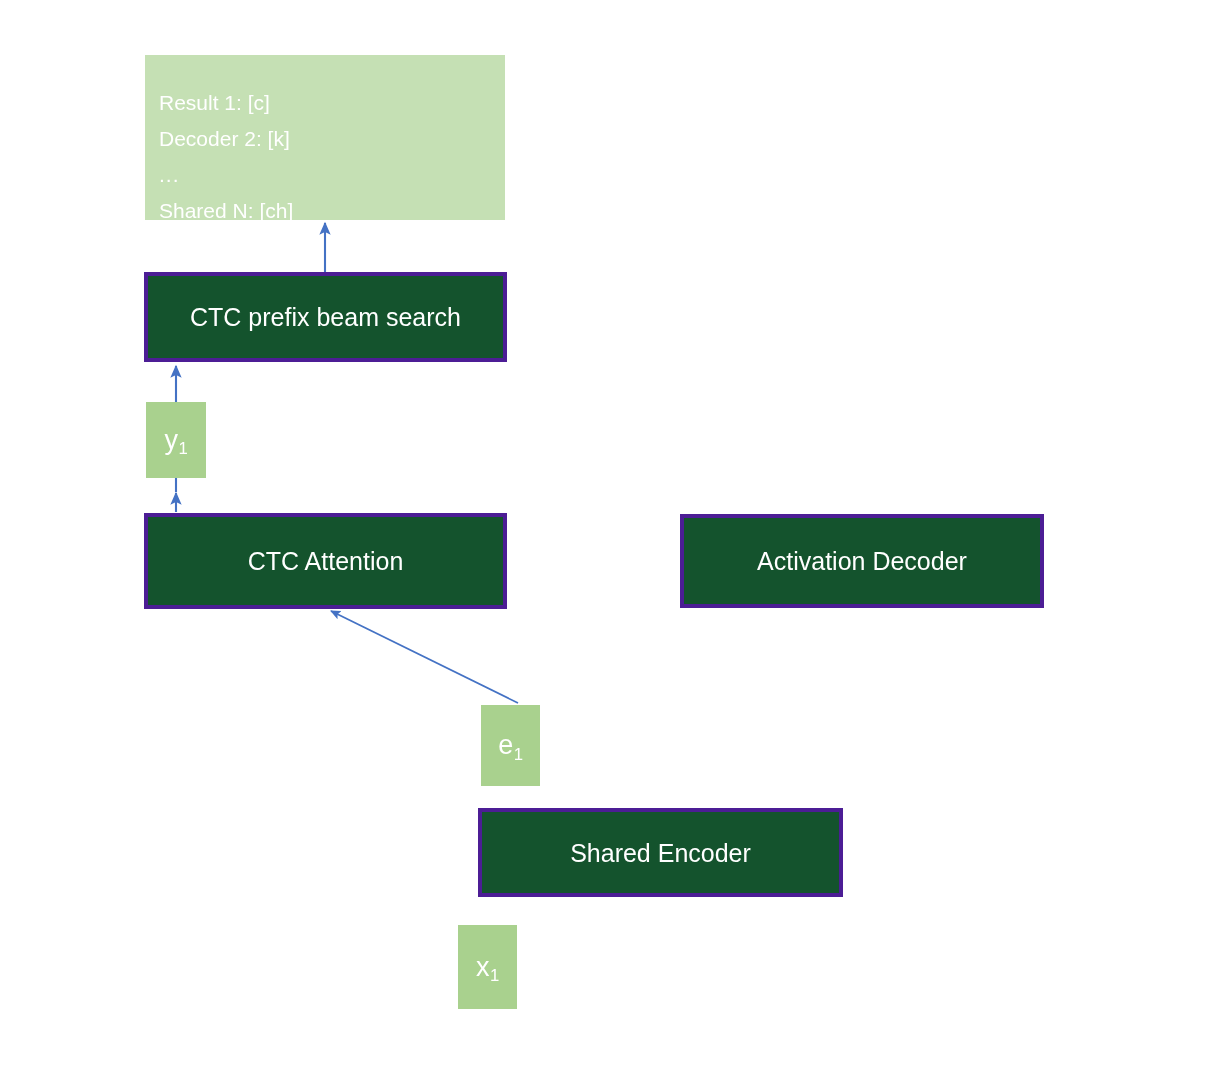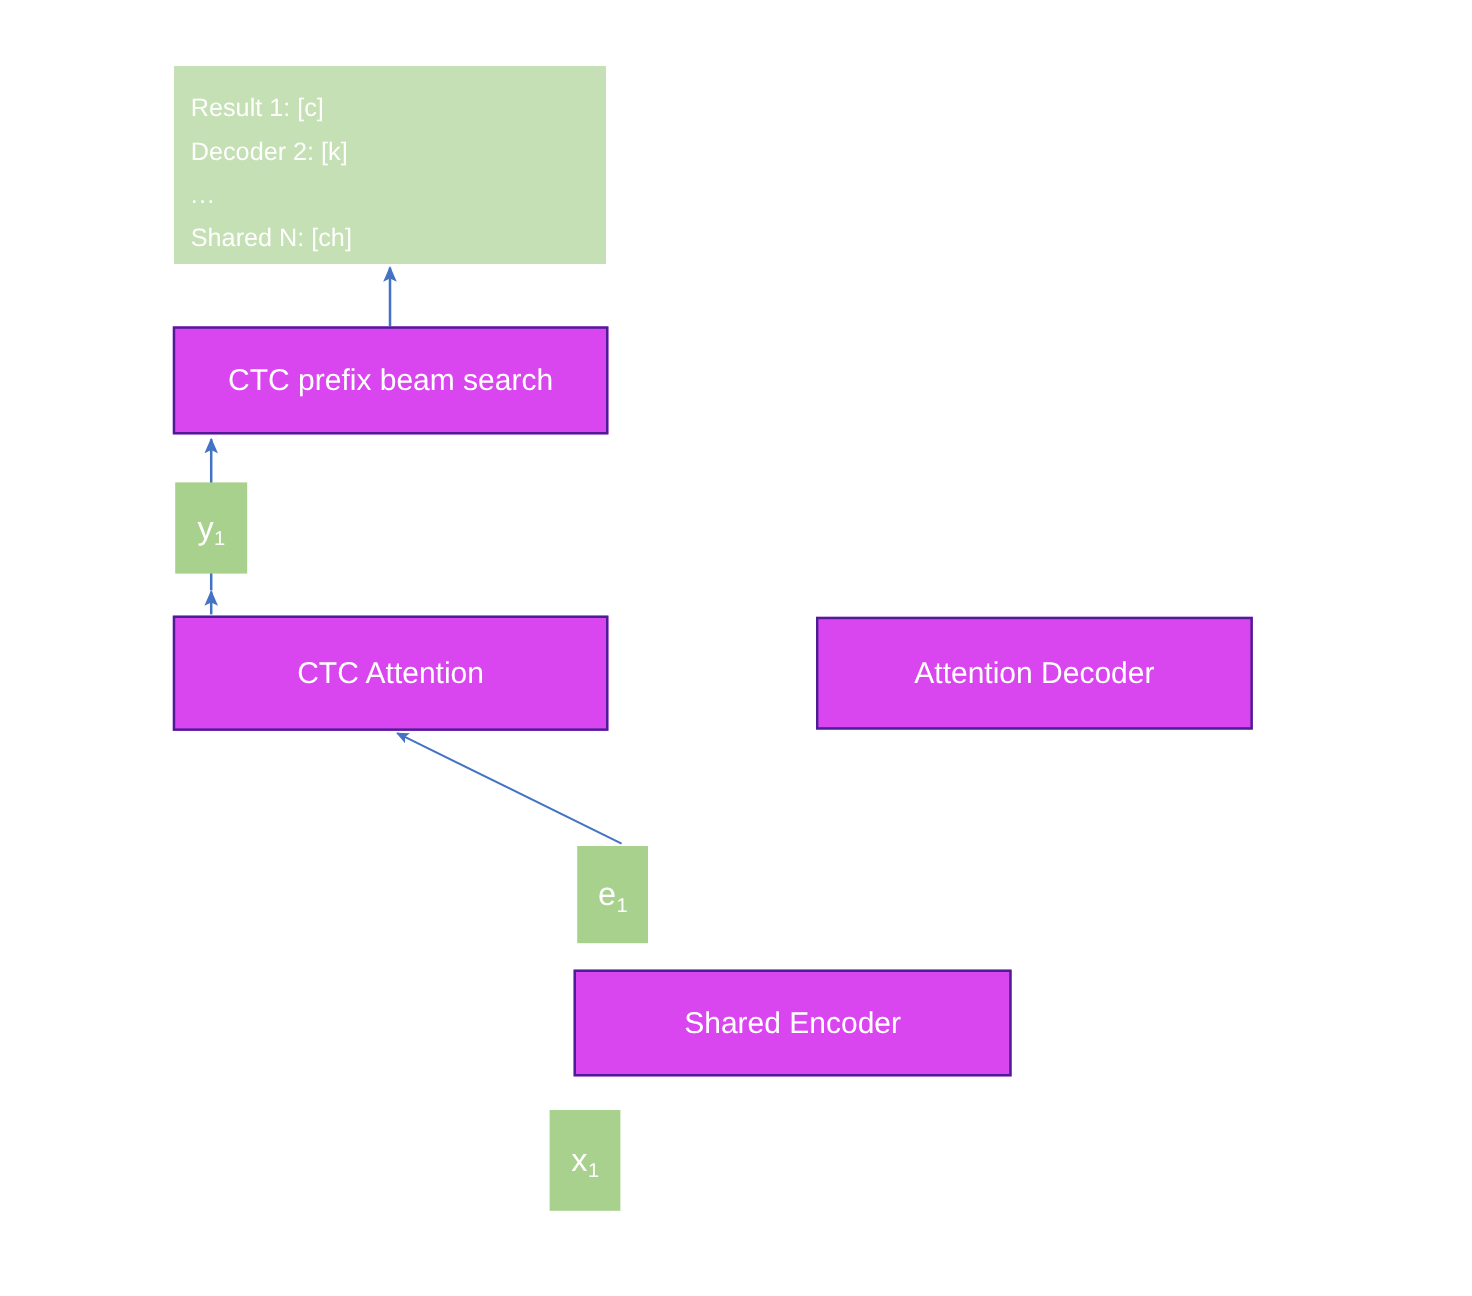--- a/index.html
+++ b/index.html
@@ -22,39 +22,39 @@
     position: absolute;
     box-sizing: border-box;
     display: flex;
     align-items: center;
     justify-content: center;
     color: #ffffff;
     line-height: 1.2;
   }
   
   .box-blue {
-    background: #d946ef;
-    border: 2px solid #4c1d95;
+    background: #14532d;
+    border: 4px solid #4c1d95;
     font-size: 25px;
     font-weight: 400;
     text-align: center;
   }
   
   .box-green {
     background: #A9D18E;
     border: none;
     font-size: 27px;
     text-align: center;
   }
   
   .box-result {
     background: #C5E0B4;
     border: none;
     display: block;
-    padding: 22px 14px 0 14px;
+    padding: 34px 14px 0 14px;
     font-size: 21px;
     text-align: left;
   }
   .result-line {
     color: #ffffff;
     margin: 0 0 8px 0;
     white-space: pre;
     line-height: 1.34;
   }
   .result-line.ellipsis {
@@ -115,21 +115,21 @@
 
   <div class="node box-green" style="left:146px; top:402px; width:60px; height:76px;">
     <span class="label-inline"><span>y</span><sub>1</sub></span>
   </div>
 
   <div class="node box-blue" style="left:144px; top:513px; width:363px; height:96px;">
     <span>CTC Attention</span>
   </div>
 
   <div class="node box-blue" style="left:680px; top:514px; width:364px; height:94px;">
-    <span>Attention Decoder</span>
+    <span>Activation Decoder</span>
   </div>
 
   <div class="node box-green" style="left:481px; top:705px; width:59px; height:81px;">
     <span class="label-inline"><span>e</span><sub>1</sub></span>
   </div>
 
   <div class="node box-blue" style="left:478px; top:808px; width:365px; height:89px;">
     <span>Shared Encoder</span>
   </div>
 

